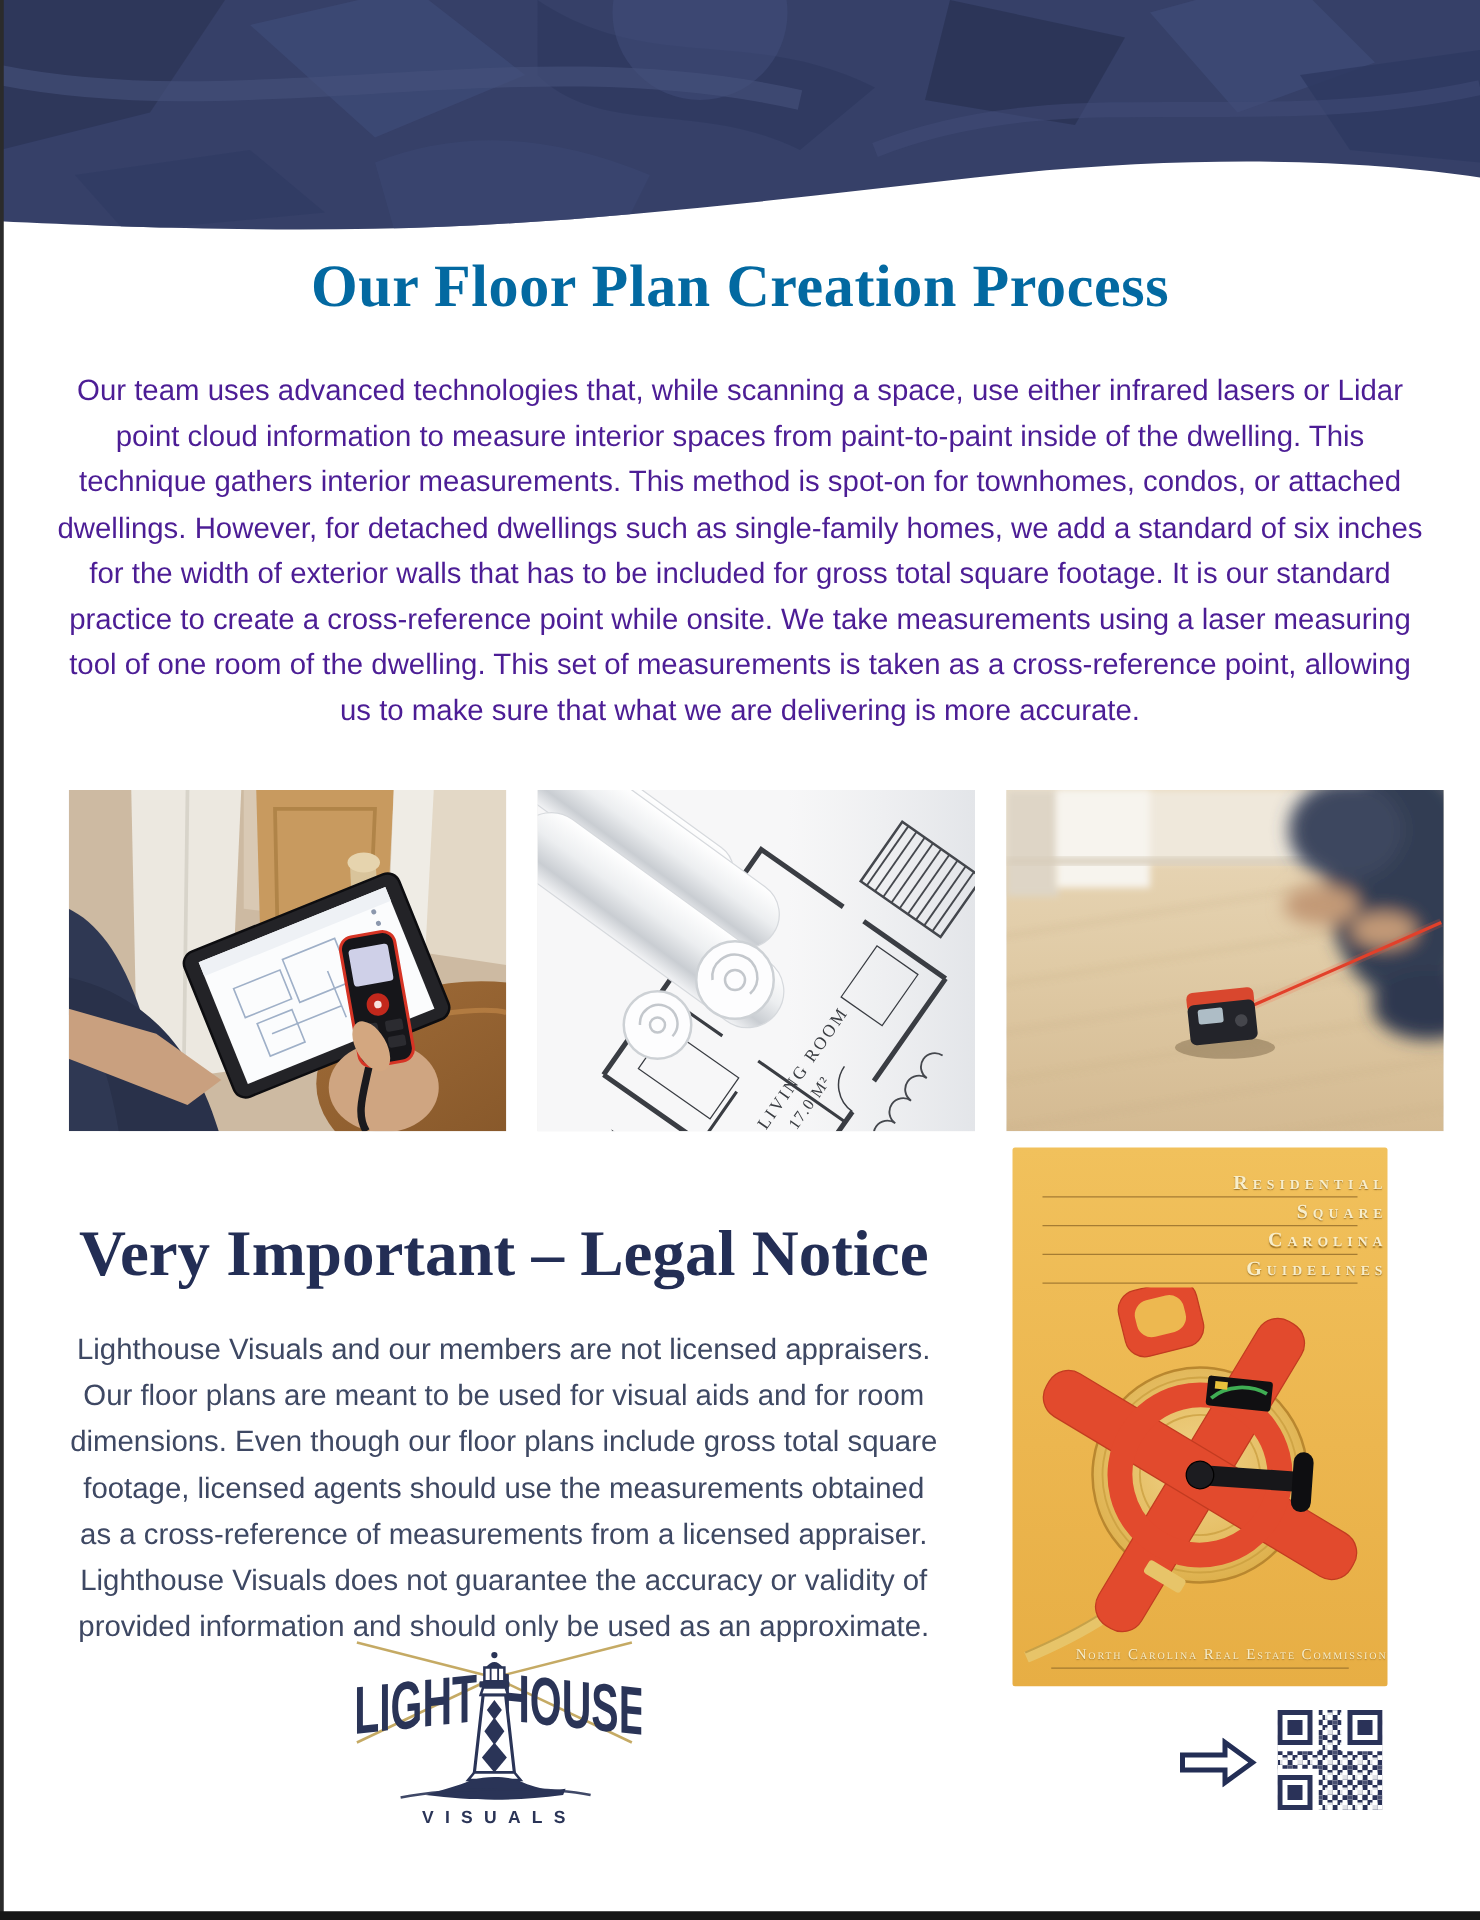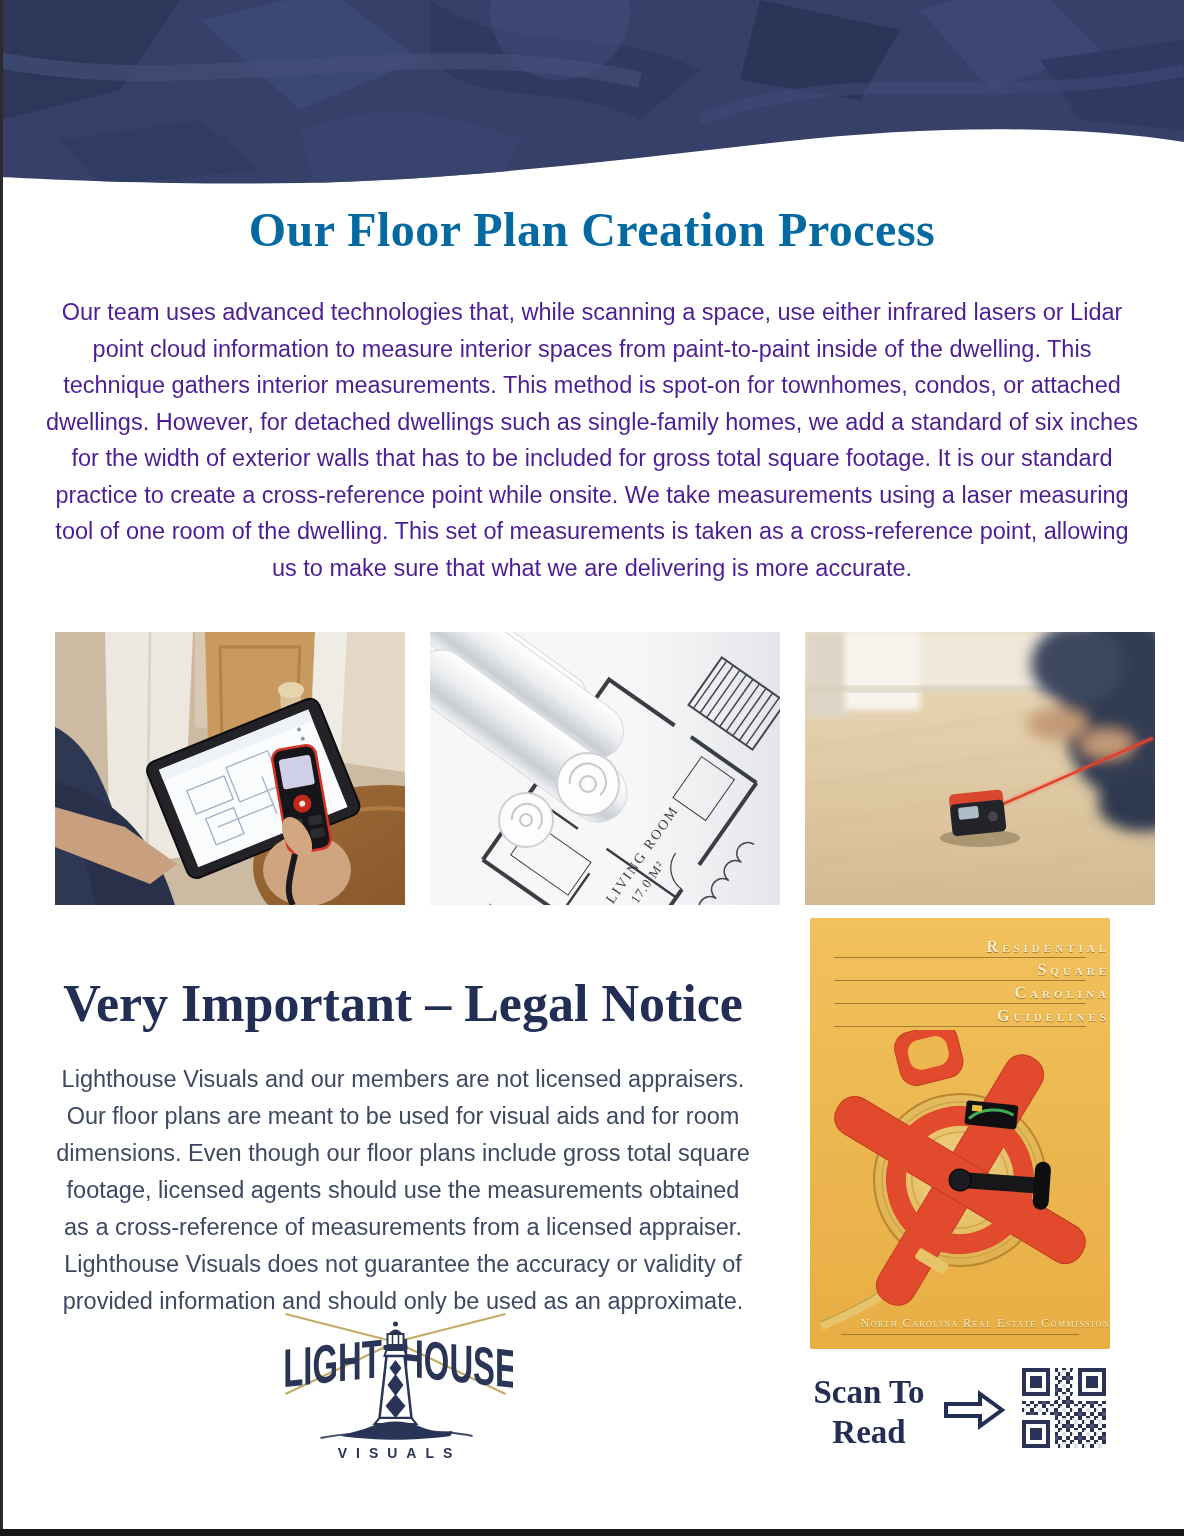--- a/index.html
+++ b/index.html
@@ -323,24 +323,20 @@
       <polygon points="115,48 121,56 115,64 109,56" fill="#2a3457"></polygon>
       <polygon points="115,62 123,73 115,84 107,73" fill="#2a3457"></polygon>
       <polygon points="115,82 125,94 115,106 105,94" fill="#2a3457"></polygon>
       <polygon points="99,106 131,106 136,112 94,112" fill="#ffffff" stroke="#2a3457" stroke-width="2"></polygon>
       <path d="M92,114 C105,108 125,108 138,114 C150,119 160,121 172,119 L170,124 C130,129 100,129 60,124 C72,120 82,118 92,114 Z" fill="#2a3457"></path>
       <path d="M40,126 C80,118 160,117 192,124" stroke="#2a3457" stroke-width="2" fill="none" opacity="0.9"></path>
     </g>
     <text x="119" y="146" text-anchor="middle" font-family="Liberation Sans, sans-serif" font-weight="600" font-size="14" letter-spacing="9" fill="#2a3457">VISUALS</text>
   </svg>
 
-  <div class="scan-block">
-    <div>Scan To</div>
-    <div>Read</div>
-  </div>
 
   <svg class="arrow-icon" width="64" height="40" viewBox="0 0 64 40">
     <path d="M4,14 H38 V4 L60,20 38,36 V26 H4 Z" fill="#ffffff" stroke="#232e55" stroke-width="4" stroke-linejoin="miter"></path>
   </svg>
 
   <svg class="qr" width="84" height="80" viewBox="0 0 84 80">
     <defs>
       <pattern id="q1" width="8" height="8" patternUnits="userSpaceOnUse">
         <rect width="4" height="4" fill="#2a3258"></rect>
           <rect x="4" y="4" width="4" height="4" fill="#2a3258"></rect>

